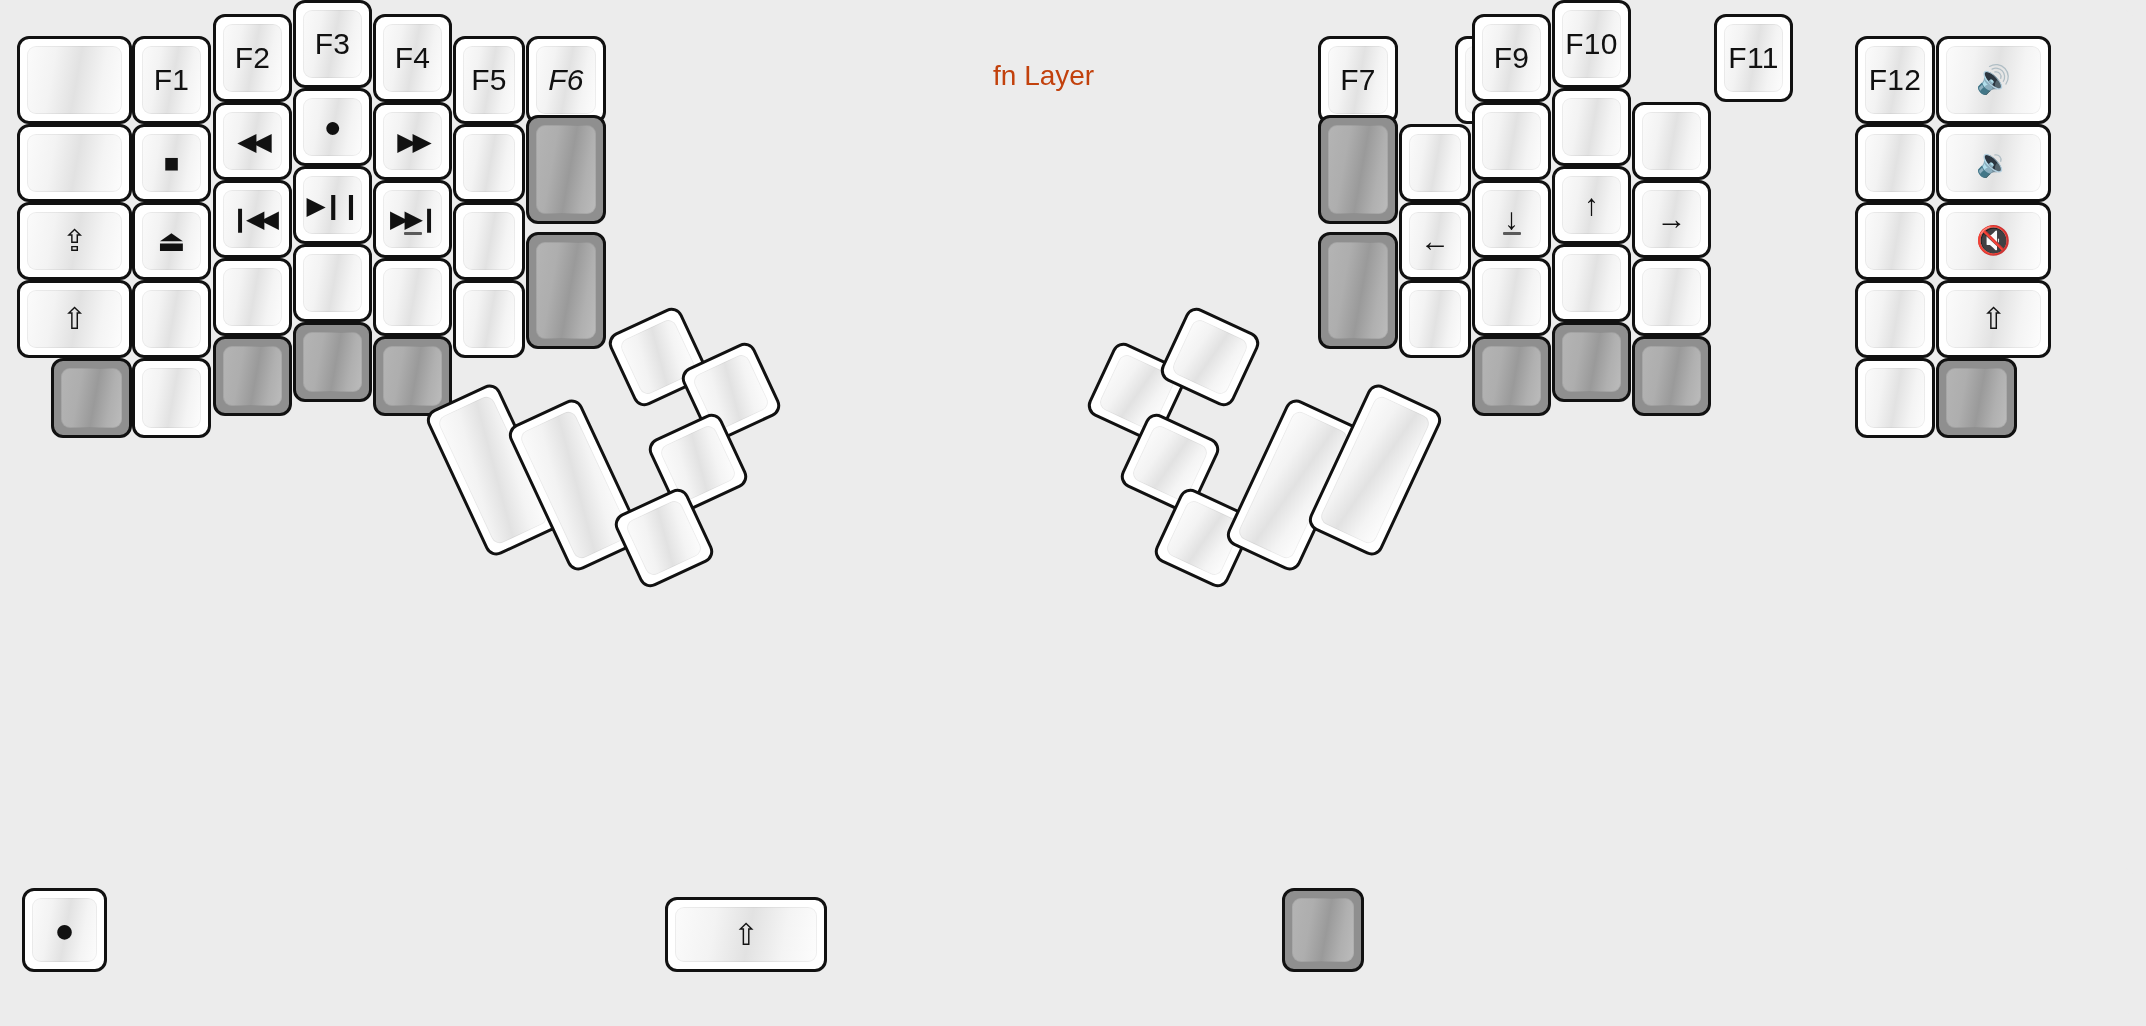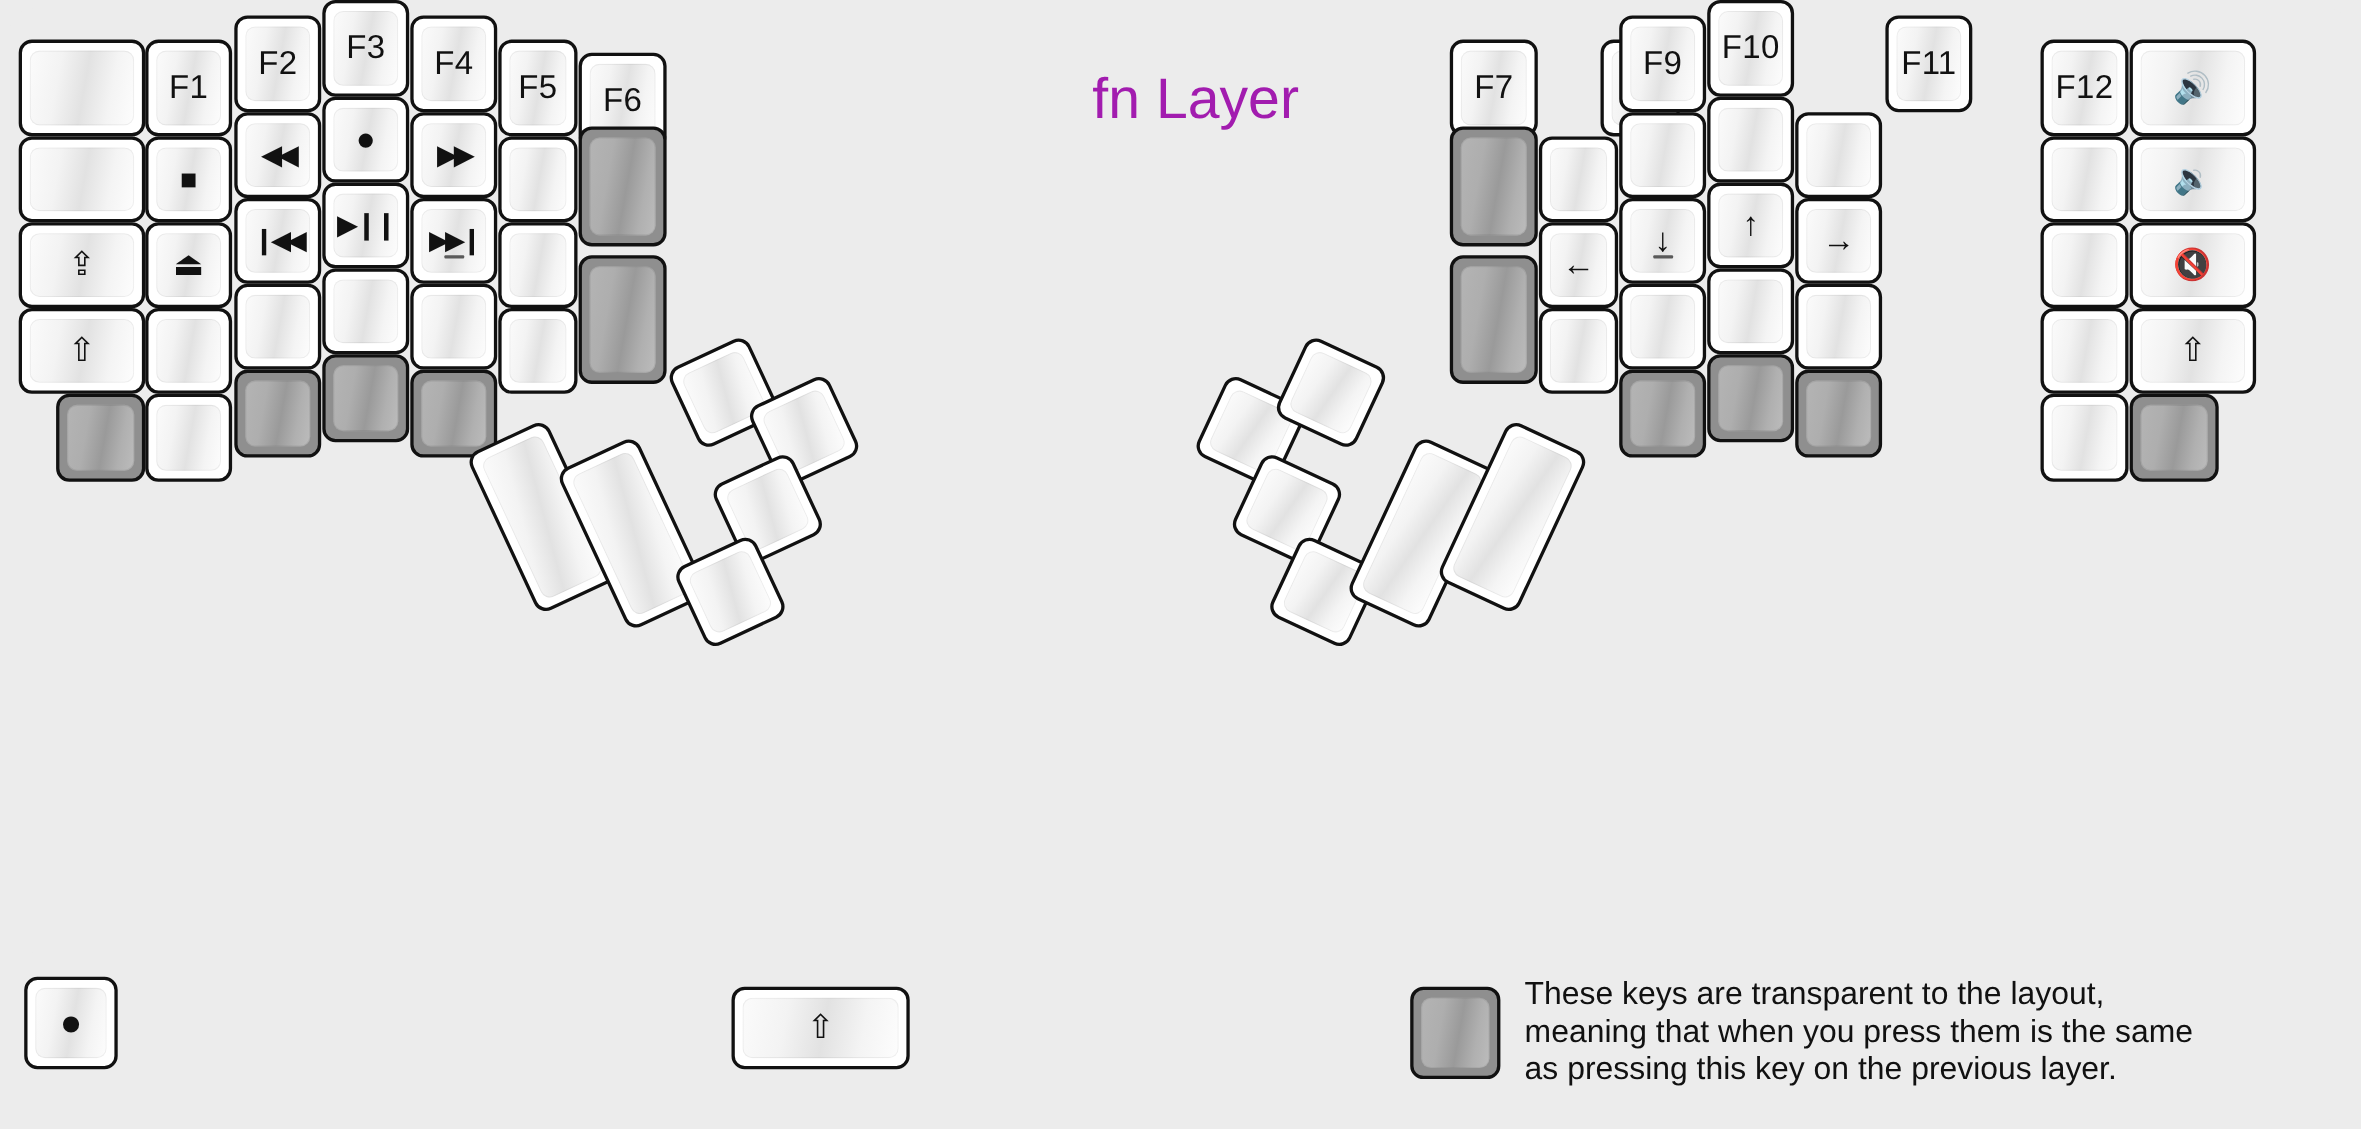--- a/index.html
+++ b/index.html
@@ -65,21 +65,21 @@
     transform:translateX(-50%);
     width:18px;height:3px;background:#5a5a5a;border-radius:1px;
   }
 
   
   .thumb{position:absolute;}
 
   
   .title{
     position:absolute;
-    font-size:52px;color:#a21caf;
+    font-size:28px;color:#c2410c;
     white-space:nowrap;
     user-select:none;
   }
 
   
   .legend-item{position:absolute;display:flex;align-items:center;}
   .legend-key{
     position:relative;box-sizing:border-box;
     border:3px solid #111;border-radius:12px;background:#fff;
     flex:0 0 auto;
@@ -227,21 +227,21 @@
   <div class="key" style="left:453px;top:124px;width:72px;height:78px;">
     <div class="cap"></div>
   </div>
   <div class="key" style="left:453px;top:202px;width:72px;height:78px;">
     <div class="cap"></div>
   </div>
   <div class="key" style="left:453px;top:280px;width:72px;height:78px;">
     <div class="cap"></div>
   </div>
 
-  <div class="key" style="left:526px;top:48px;width:80px;height:88px;">
+  <div class="key" style="left:526px;top:36px;width:80px;height:88px;font-style:italic;">
     <div class="cap">
       <span class="lbl">F6</span>
     </div>
   </div>
   <div class="key trans" style="left:526px;top:115px;width:80px;height:109px;">
     <div class="cap"></div>
   </div>
   <div class="key trans" style="left:526px;top:232px;width:80px;height:117px;">
     <div class="cap"></div>
   </div>
@@ -436,18 +436,15 @@
       <div class="cap">
         <span class="glyph">⇧</span>
       </div>
     </div>
   </div>
 
   <div class="legend-item" style="left:1282px;top:888px;">
     <div class="legend-key trans" style="width:82px;height:84px;">
       <div class="cap"></div>
     </div>
-    <div class="legend-text">These keys are transparent to the layout,
-meaning that when you press them is the same
-as pressing this key on the previous layer.</div>
   </div>
 
 </div>
 
 </body></html>

